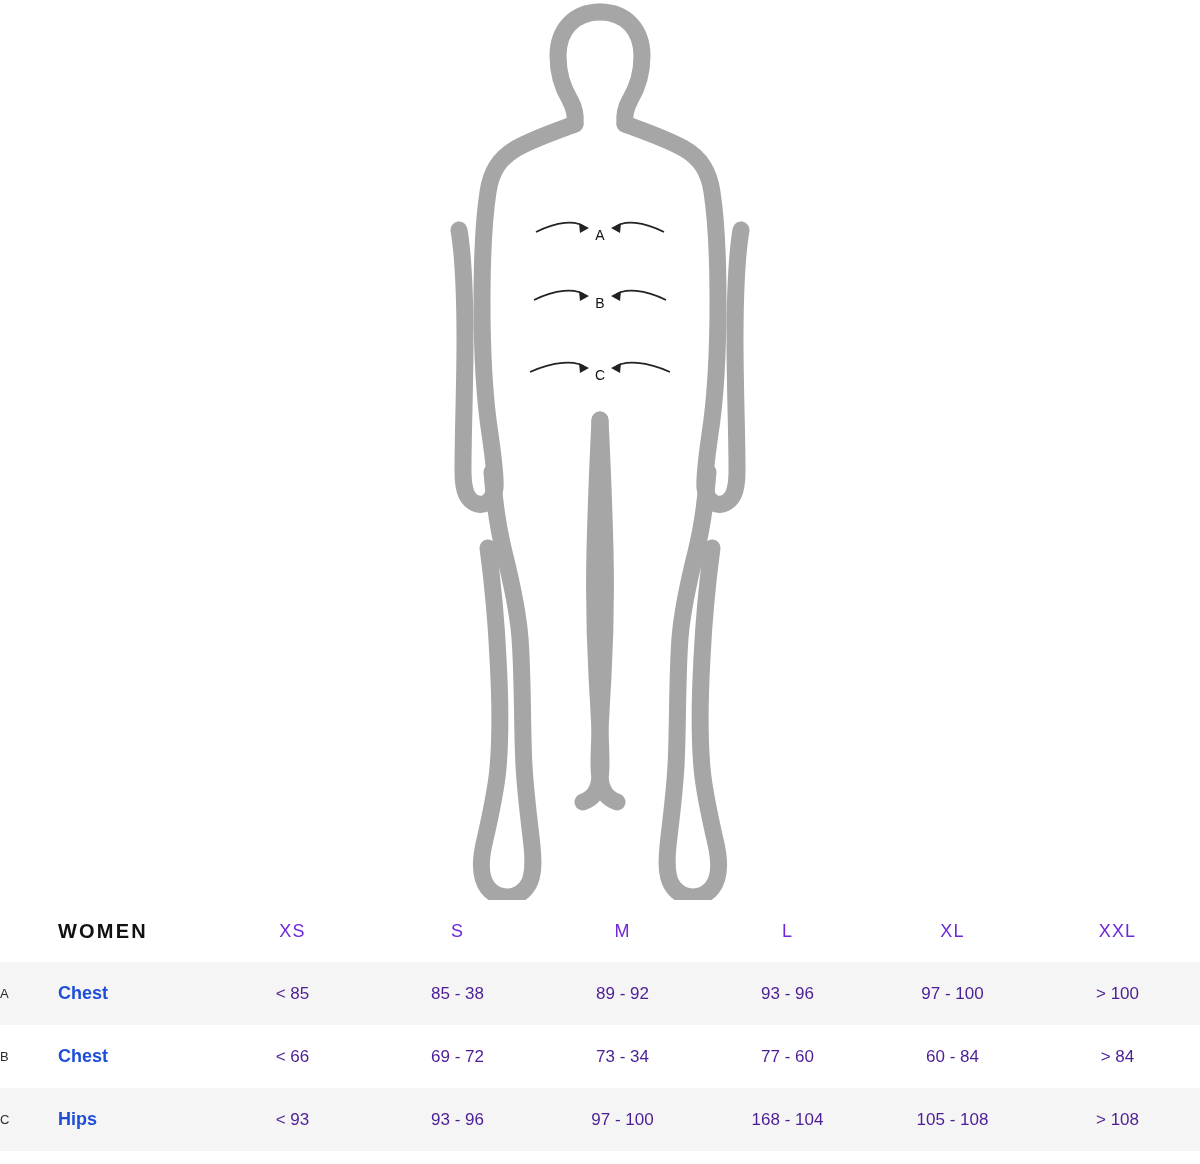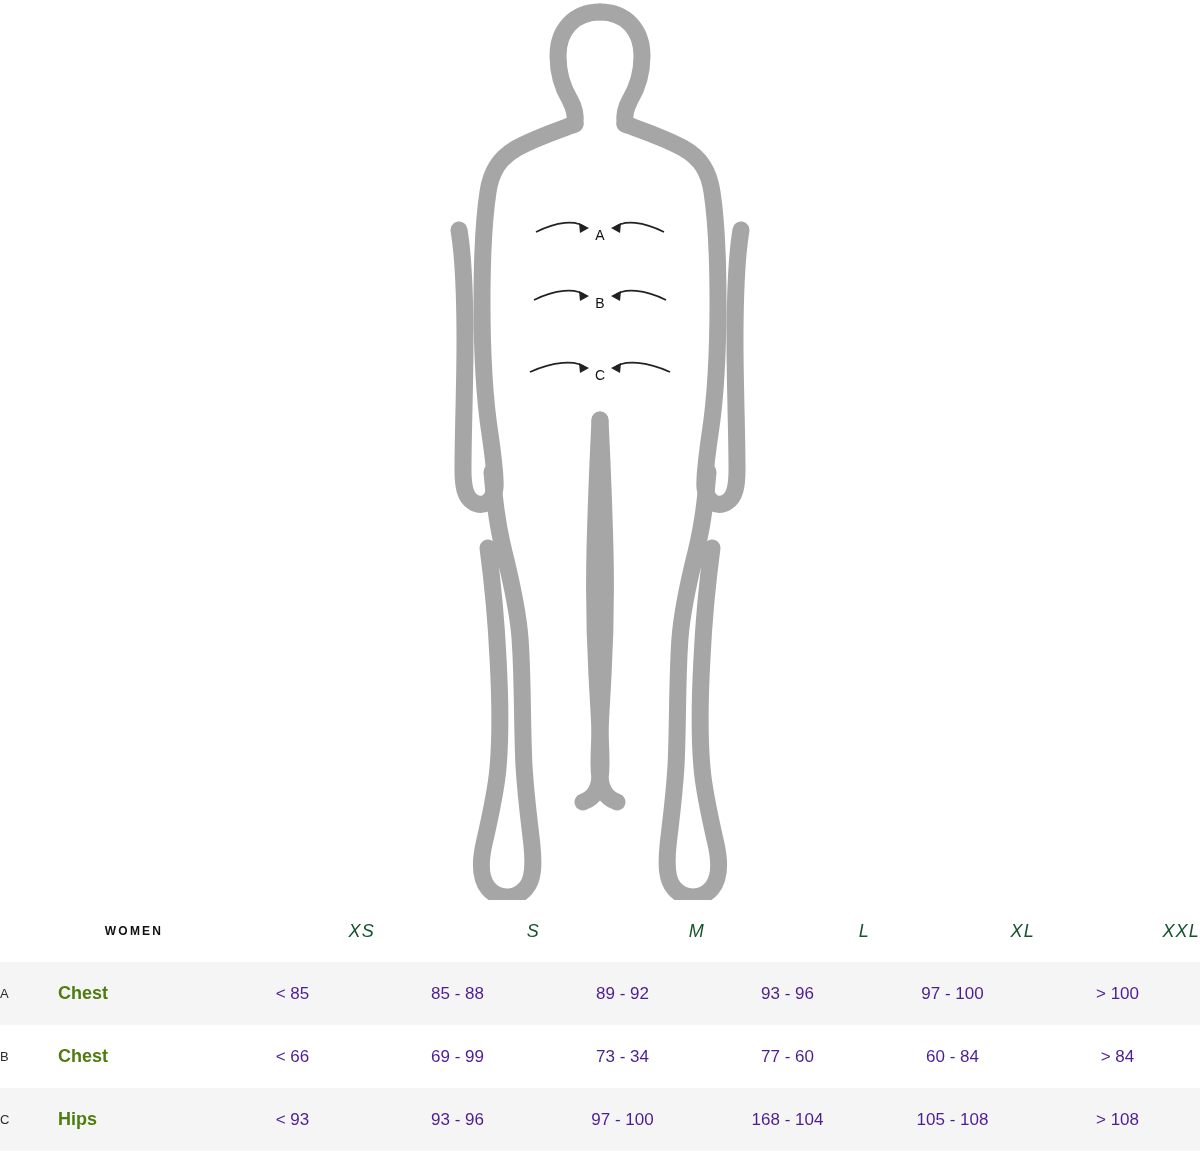--- a/index.html
+++ b/index.html
@@ -60,44 +60,43 @@
   .cell-key {
     font-size: 13px;
     font-weight: 400;
     color: #2b2b2b;
     text-align: left;
     padding-left: 26px;
     letter-spacing: 0.3px;
     vertical-align: middle;
   }
   .cell-title {
-    font-size: 12px;
+    font-size: 20px;
     font-weight: bold;
     letter-spacing: 2.2px;
     color: #111111;
-    text-align: center;
+    text-align: left;
     padding-left: 10px;
     vertical-align: middle;
   }
   .cell-label {
     font-size: 18px;
     font-weight: bold;
-    color: #4d7c0f;
+    color: #1d4ed8;
     text-align: left;
     padding-left: 10px;
     vertical-align: middle;
   }
   .cell-size-head {
     font-size: 18px;
     font-weight: 400;
-    color: #14532d;
-    text-align: right;
+    color: #6d28d9;
+    text-align: center;
     letter-spacing: 1.2px;
     vertical-align: middle;
-    font-style: italic;
   }
   .cell-size {
     font-size: 17px;
     font-weight: 400;
     color: #4c1d95;
     text-align: center;
     vertical-align: middle;
   }
   .hairline td, .hairline th {
     border-top: 1px solid #e6e6e6;
@@ -225,31 +224,31 @@
         <th class="cell-size-head">L</th>
         <th class="cell-size-head">XL</th>
         <th class="cell-size-head">XXL</th>
       </tr>
     </thead>
     <tbody>
       <tr class="data-row row-alt hairline">
         <td class="cell-key">A</td>
         <td class="cell-label">Chest</td>
         <td class="cell-size">&lt; 85</td>
-        <td class="cell-size">85 - 88</td>
+        <td class="cell-size">85 - 38</td>
         <td class="cell-size">89 - 92</td>
         <td class="cell-size">93 - 96</td>
         <td class="cell-size">97 - 100</td>
         <td class="cell-size">&gt; 100</td>
       </tr>
       <tr class="data-row hairline">
         <td class="cell-key">B</td>
         <td class="cell-label">Chest</td>
         <td class="cell-size">&lt; 66</td>
-        <td class="cell-size">69 - 99</td>
+        <td class="cell-size">69 - 72</td>
         <td class="cell-size">73 - 34</td>
         <td class="cell-size">77 - 60</td>
         <td class="cell-size">60 - 84</td>
         <td class="cell-size">&gt; 84</td>
       </tr>
       <tr class="data-row row-alt hairline">
         <td class="cell-key">C</td>
         <td class="cell-label">Hips</td>
         <td class="cell-size">&lt; 93</td>
         <td class="cell-size">93 - 96</td>

